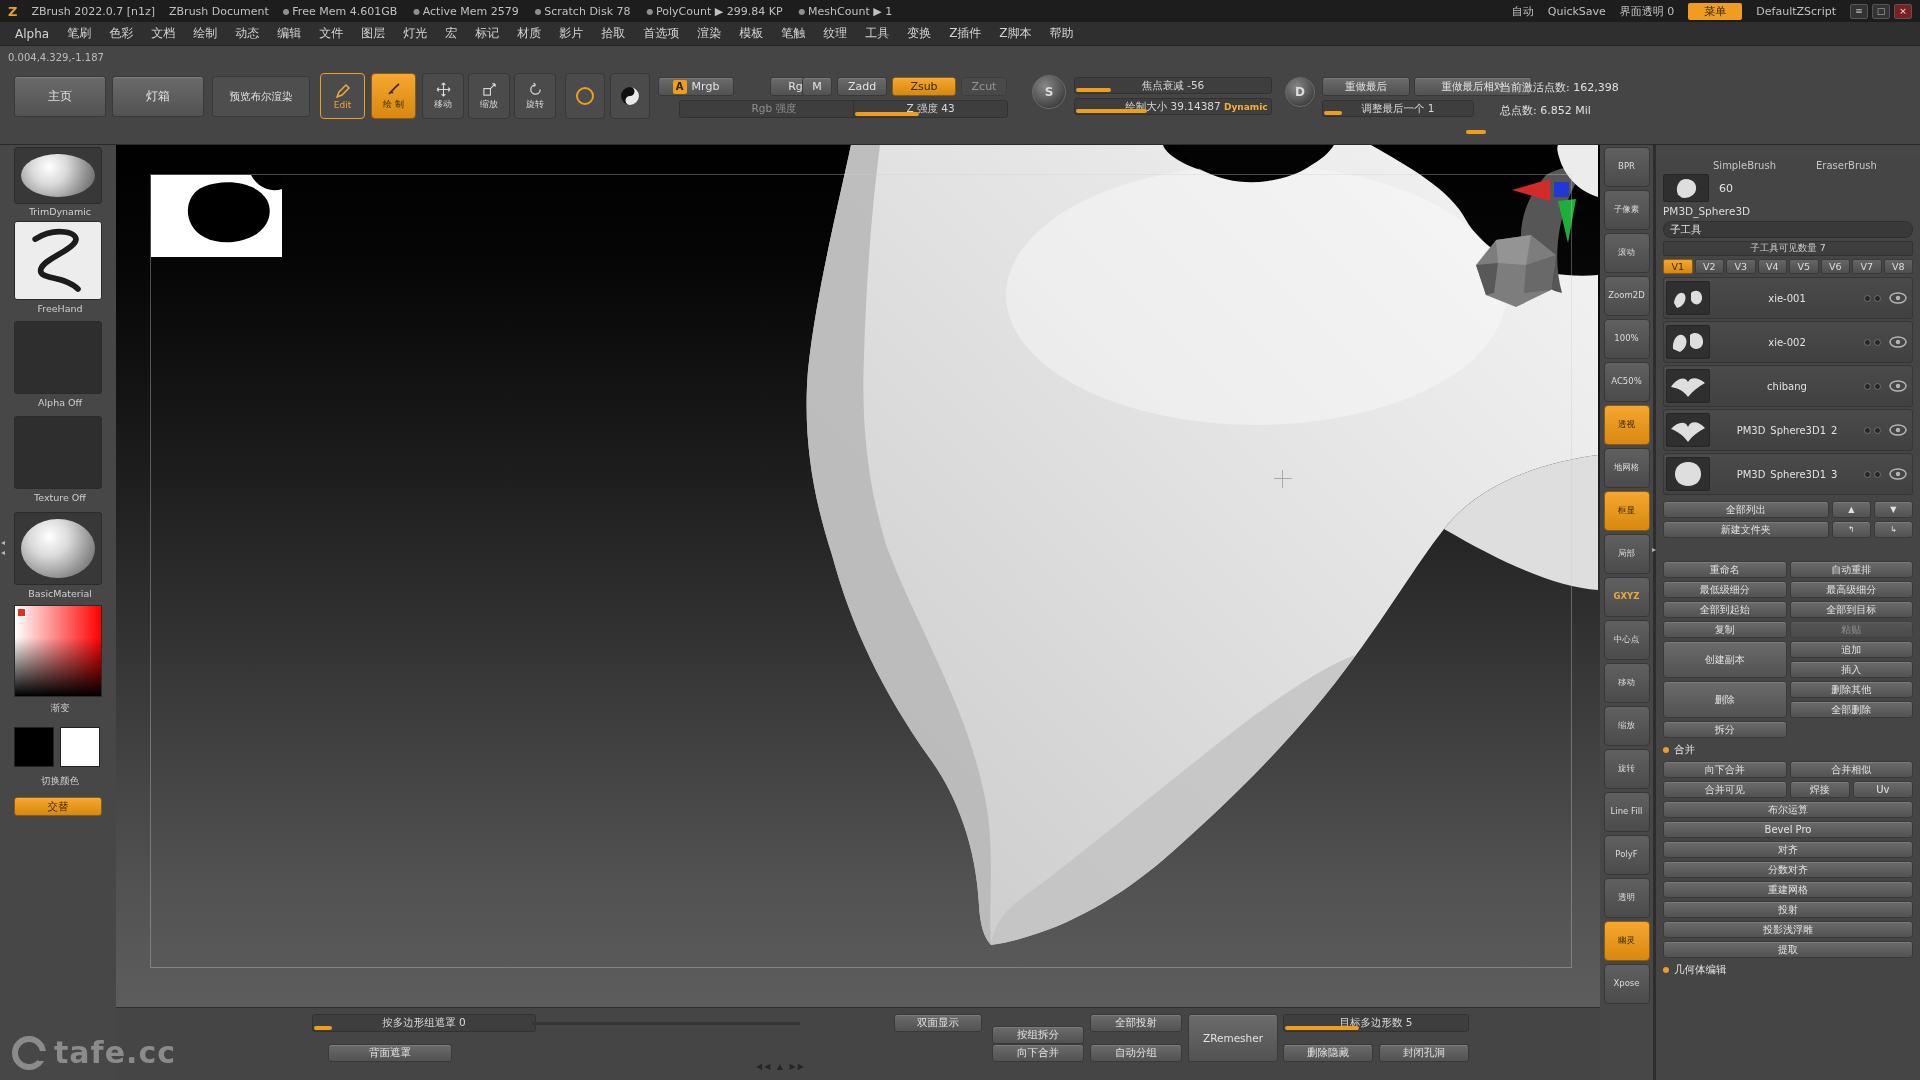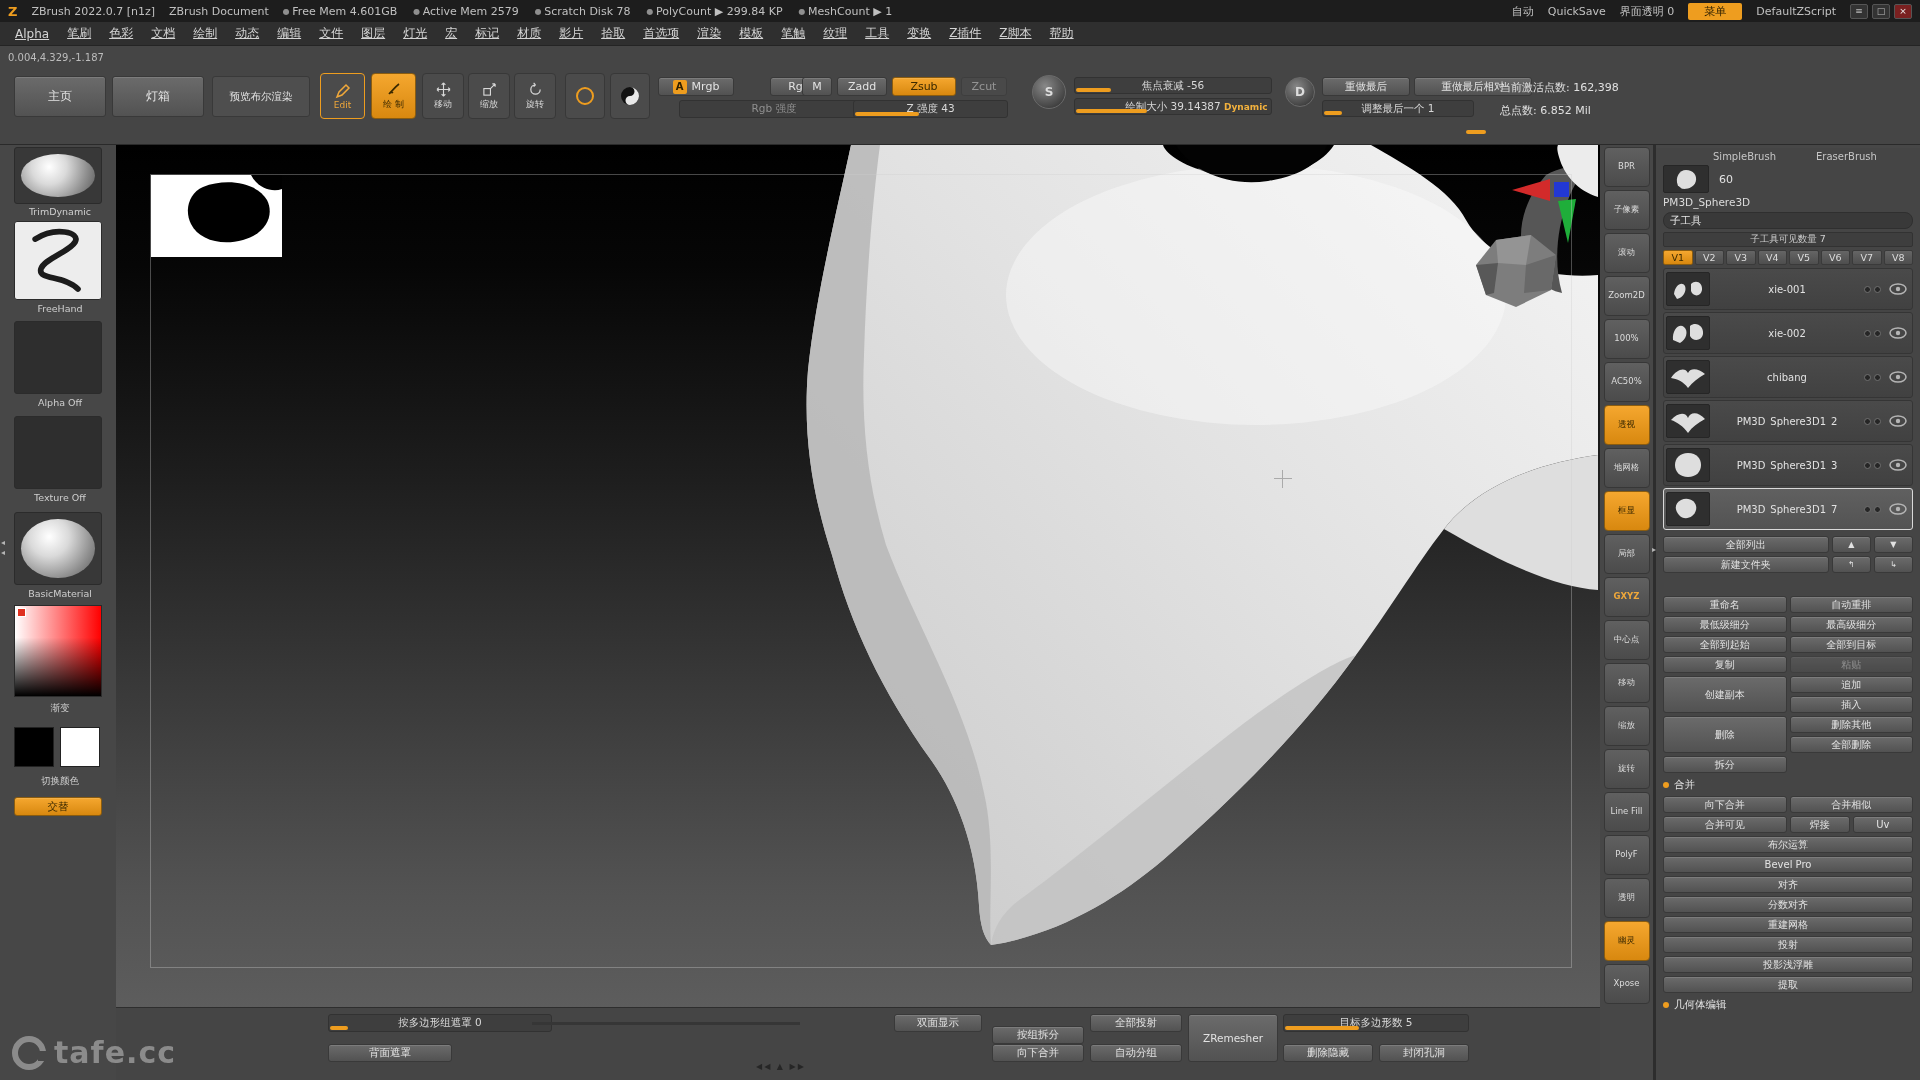--- a/index.html
+++ b/index.html
@@ -28,21 +28,21 @@
   .tb-right { margin-left:auto; display:flex; align-items:center; gap:14px; }
   .tb-menubtn { background:#ee9d1f; color:#2e2000; padding:1px 16px; border-radius:2px; font-size:11px; }
   .tb-winbtns { display:flex; gap:4px; }
   .tb-winbtns span { width:18px; height:15px; background:#333; border:1px solid #555; border-radius:2px;
     display:flex; align-items:center; justify-content:center; font-size:9px; color:#bbb; }
   .tb-winbtns span:last-child { background:#7a2020; color:#eee; }
 
   
   .menubar { position:absolute; left:0; top:22px; width:1920px; height:24px; background:#2f2f2f;
     border-bottom:1px solid #242424; display:flex; align-items:center; padding:0 6px; }
-  .menubar span { padding:0 9px; font-size:12px; color:#d4d4d4;text-decoration:underline; }
+  .menubar span { padding:0 9px; font-size:12px; color:#d4d4d4; }
 
   
   .shelf { position:absolute; left:0; top:46px; width:1920px; height:99px; background:#454545;
     border-bottom:1px solid #2a2a2a; }
   .shelf .abs { position:absolute; }
   .coords { left:8px; top:6px; font-size:10px; color:#bdbdbd; }
   .icon-tile { background:#4b4b4b; border:1px solid #383838; border-radius:4px; display:flex; flex-direction:column;
     align-items:center; justify-content:center; gap:1px; font-size:9px; color:#d8d8d8; }
   .icon-tile.sel-edit { border-color:#ee9d1f; color:#f0a83a; }
   .icon-tile.sel-on { background:linear-gradient(#f5a72f,#d8880f); color:#3b2900; border-color:#8a5c10; }
@@ -94,21 +94,21 @@
     border-radius:4px; display:flex; align-items:center; justify-content:center; text-align:center;
     font-size:8.5px; color:#dcdcdc; line-height:1.15; padding:1px; }
   .rs-item.on { background:linear-gradient(#f5a72f,#d8880f); color:#3b2900; border-color:#8a5c10; }
   .rs-item.gx { color:#f0a83a; font-weight:bold; }
 
   .traysplit { position:absolute; left:1653px; top:145px; width:3px; bottom:0; background:#2d2d2d; }
   .edgearrows { position:absolute; left:1px; top:538px; color:#b5b5b5; font-size:8px; line-height:10px; z-index:9; }
   .splitarrow { position:absolute; left:1652px; top:545px; color:#b5b5b5; font-size:8px; z-index:9; }
 
   
-  .righttray { position:absolute; left:1656px; top:148px; width:264px; bottom:0; background:#454545;
+  .righttray { position:absolute; left:1656px; top:157px; width:264px; bottom:0; background:#454545;
     padding:3px 7px; overflow:hidden; }
   .rt-brushlabels { display:flex; gap:40px; padding-left:50px; font-size:10px; color:#c6c6c6; margin-bottom:2px; }
   .rt-toolrow { display:flex; align-items:center; gap:10px; height:30px; }
   .rt-minithumb { width:46px; height:28px; background:#2f2f2f; border:1px solid #262626; border-radius:2px; }
   .rt-60 { font-size:11px; color:#e2e2e2; }
   .rt-toolname { font-size:10.5px; color:#ddd; margin:2px 0 4px; }
   .rt-sec { height:17px; background:#393939; border:1px solid #2f2f2f; border-radius:8px; display:flex;
     align-items:center; padding:0 6px; font-size:10.5px; color:#e8e8e8; margin-bottom:3px; }
   .rt-vis { height:15px; background:#3e3e3e; border:1px solid #323232; border-radius:2px; font-size:9.5px;
     color:#cfcfcf; display:flex; align-items:center; justify-content:center; margin-bottom:3px; }
@@ -374,21 +374,21 @@
       <div class="alpha-thumb">
         <svg width="131" height="82" viewBox="0 0 131 82">
           <path d="M52 12 C75 3 105 7 116 25 C124 41 114 59 92 65 C70 71 48 65 40 49 C33 35 38 18 52 12 Z" fill="#000"></path>
           <path d="M100 0 L131 0 L131 14 C120 18 106 12 100 0 Z" fill="#000"></path>
         </svg>
       </div>
       <div class="crosshair"></div>
     </div>
 
     <div class="bottombar">
-      <div class="abs slider" style="left:212px;top:6px;width:224px;height:18px">
+      <div class="abs slider" style="left:196px;top:6px;width:224px;height:18px">
           <i class="fill" style="width:8%"></i>
           <span>按多边形组遮罩 0</span>
         </div>
       <div class="abs bb-track" style="left:416px;top:14px;width:268px"></div>
       <div class="abs btn" style="left:212px;top:36px;width:124px;height:18px;font-size:10.5px">背面遮罩</div>
 
       <div class="abs btn" style="left:778px;top:6px;width:88px;height:18px;font-size:10.5px">双面显示</div>
 
       <div class="abs btn" style="left:876px;top:18px;width:92px;height:18px;font-size:10.5px">按组拆分</div>
       <div class="abs btn" style="left:876px;top:36px;width:92px;height:18px;font-size:10.5px">向下合并</div>
@@ -608,38 +608,20 @@
             <i class="dot"></i>
           </span>
         <span class="st-eye">
           <svg viewBox="0 0 20 12" width="20" height="12">
               <ellipse cx="10" cy="6" rx="8" ry="5" fill="none" stroke="#b5b5b5" stroke-width="1.5"></ellipse>
               <circle cx="10" cy="6" r="2.2" fill="#b5b5b5"></circle>
             </svg>
         </span>
       </div>
 
-      <div class="st-row selected">
-        <div class="st-thumb">
-          <svg width="42" height="32" viewBox="0 0 40 32">
-              <path fill="#dedede" d="M13 7 C21 3 30 9 28 17 C26 25 16 28 11 22 C6 16 7 10 13 7 Z"></path>
-            </svg>
-        </div>
-        <span class="st-name">PM3D_Sphere3D1_7</span>
-        <span class="st-dots">
-            <i class="dot"></i>
-            <i class="dot"></i>
-          </span>
-        <span class="st-eye">
-          <svg viewBox="0 0 20 12" width="20" height="12">
-              <ellipse cx="10" cy="6" rx="8" ry="5" fill="none" stroke="#b5b5b5" stroke-width="1.5"></ellipse>
-              <circle cx="10" cy="6" r="2.2" fill="#b5b5b5"></circle>
-            </svg>
-        </span>
-      </div>
     </div>
 
     <div class="stbuttons">
         <button class="stb c8">全部列出</button>
         <button class="stb c2 ic">▲</button>
         <button class="stb c2 ic">▼</button>
         <button class="stb c8">新建文件夹</button>
         <button class="stb c2 ic">↰</button>
         <button class="stb c2 ic">↳</button>
         <button class="stb c12 sp"></button>

